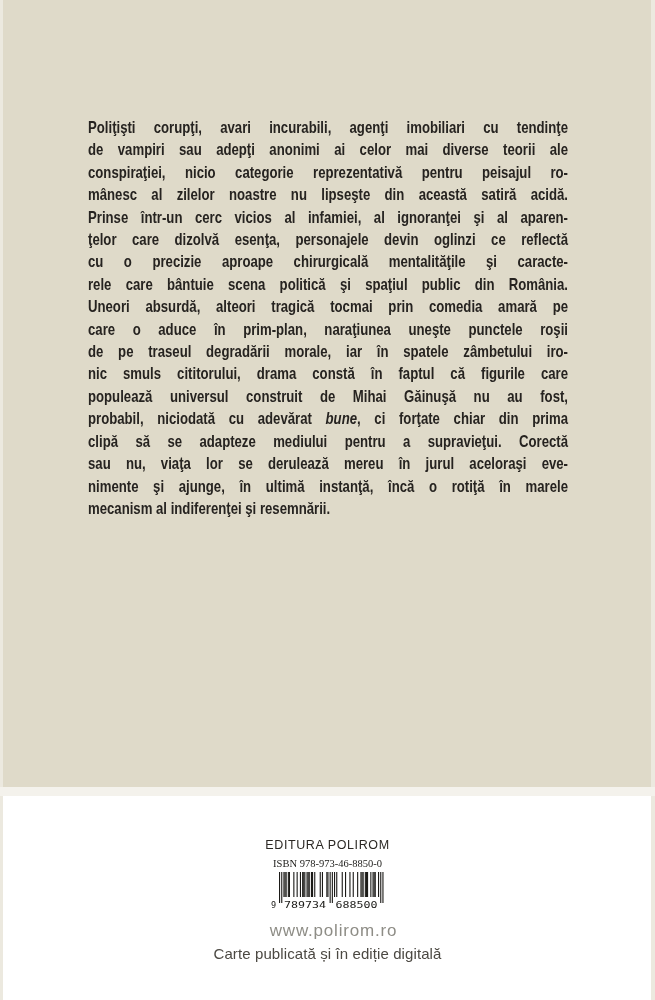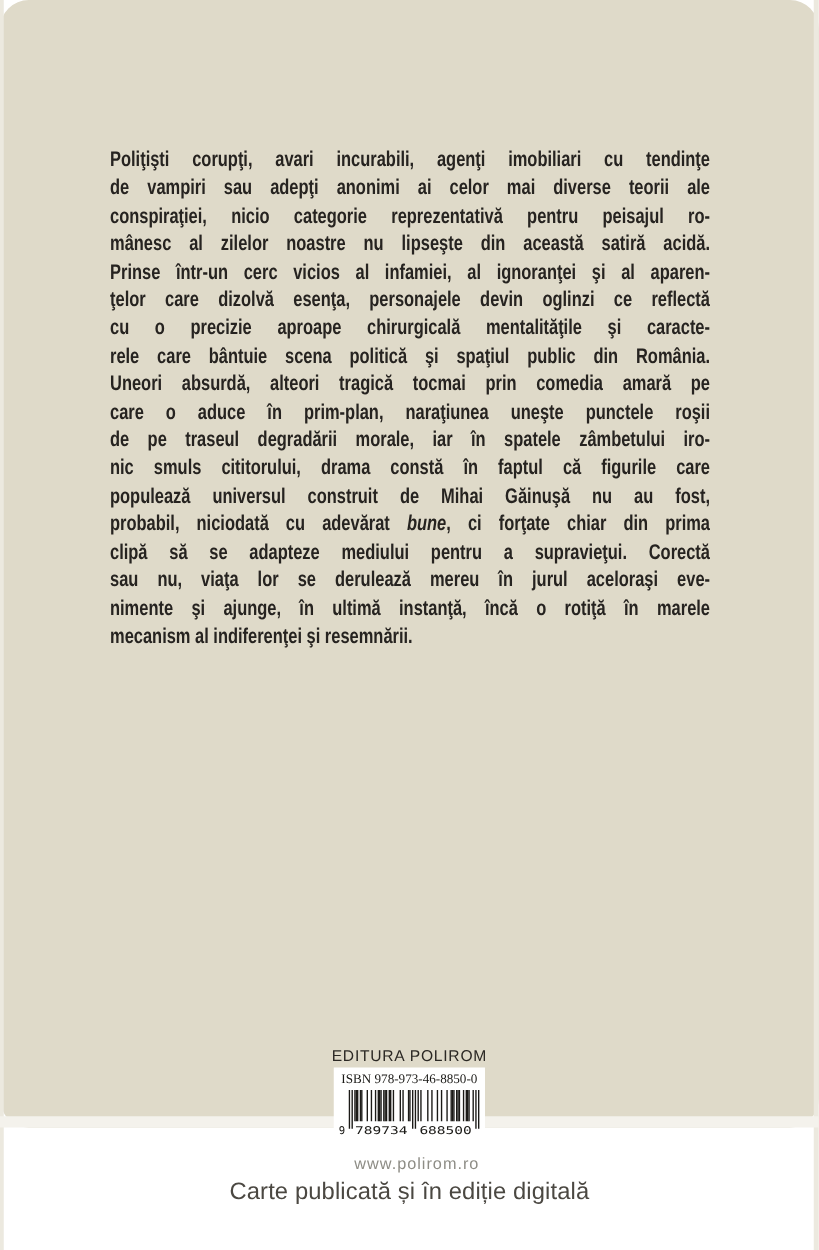--- a/index.html
+++ b/index.html
@@ -8,24 +8,23 @@
     --publisher_dark:#2b2824;
     --website_gray:#8e8d86;
     --note_gray:#4b4842;
     --barcode_dark:#1b1a17;
     --edge_light:#ece9df;
     --bottom_strip:#f4f2ec;
   }
   html,body{margin:0;padding:0;}
   body{width:655px;height:1000px;overflow:hidden;background:#fff;}
   .cover{
-    position:relative;width:655px;height:902px;
+    position:relative;width:655px;height:796px;
     background:var(--background);
     font-family:"Liberation Sans",sans-serif;
-    border-radius:23px;
   }
   .edge-left{position:absolute;left:0;top:0;width:3px;height:1000px;background:var(--edge_light);}
   .edge-right{position:absolute;right:0;top:0;width:4px;height:1000px;background:var(--edge_light);}
   .edge-bottom{position:absolute;left:0;bottom:0;width:655px;height:9px;background:var(--bottom_strip);}
 
   .blurb{
     position:absolute;left:88px;top:117px;width:620px;
     transform:scaleX(0.7742);transform-origin:left top;
     font-size:17px;font-weight:bold;line-height:22.4px;
     color:var(--text_dark);
@@ -41,25 +40,25 @@
   .isbn-box{
     width:121px;height:62px;margin:2px auto 0;background:#ffffff;
     overflow:hidden;
   }
   .isbn-label{
     font-family:"Liberation Serif",serif;font-size:10.5px;line-height:13px;
     color:var(--barcode_dark);margin-top:3px;white-space:nowrap;
   }
   .barcode-wrap{margin-top:2px;line-height:0;}
   .website{
-    margin-top:6px;font-size:13px;letter-spacing:0.8px;
+    margin-top:6px;font-size:17px;letter-spacing:0.8px;
     color:var(--website_gray);line-height:17px;padding-left:12px;
   }
   .digital-note{
-    margin-top:7px;font-size:19px;letter-spacing:0.1px;
+    margin-top:7px;font-size:15px;letter-spacing:0.1px;
     color:var(--note_gray);line-height:16px;
   }
 </style>
 </head>
 <body>
 
 <div class="cover">
   <div class="edge-left"></div>
   <div class="edge-right"></div>
   <div class="edge-bottom"></div>

